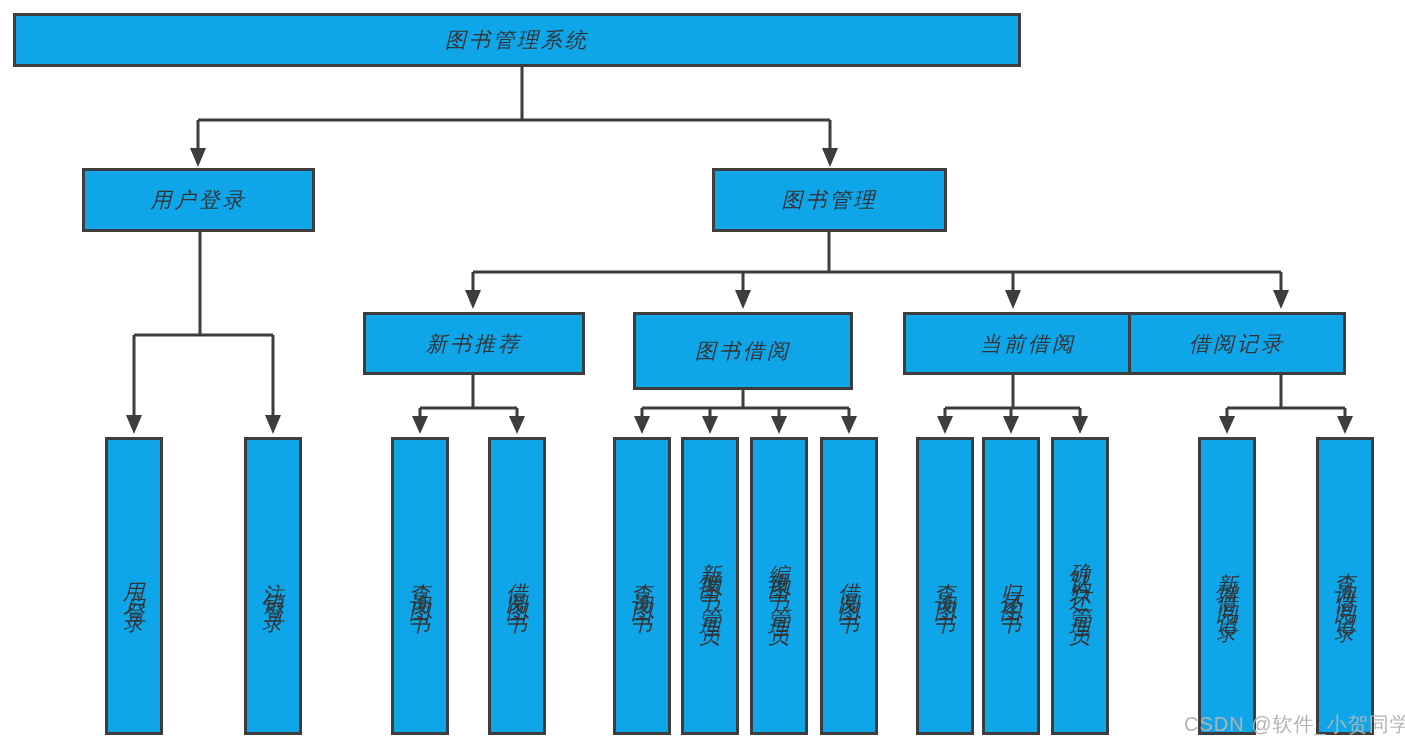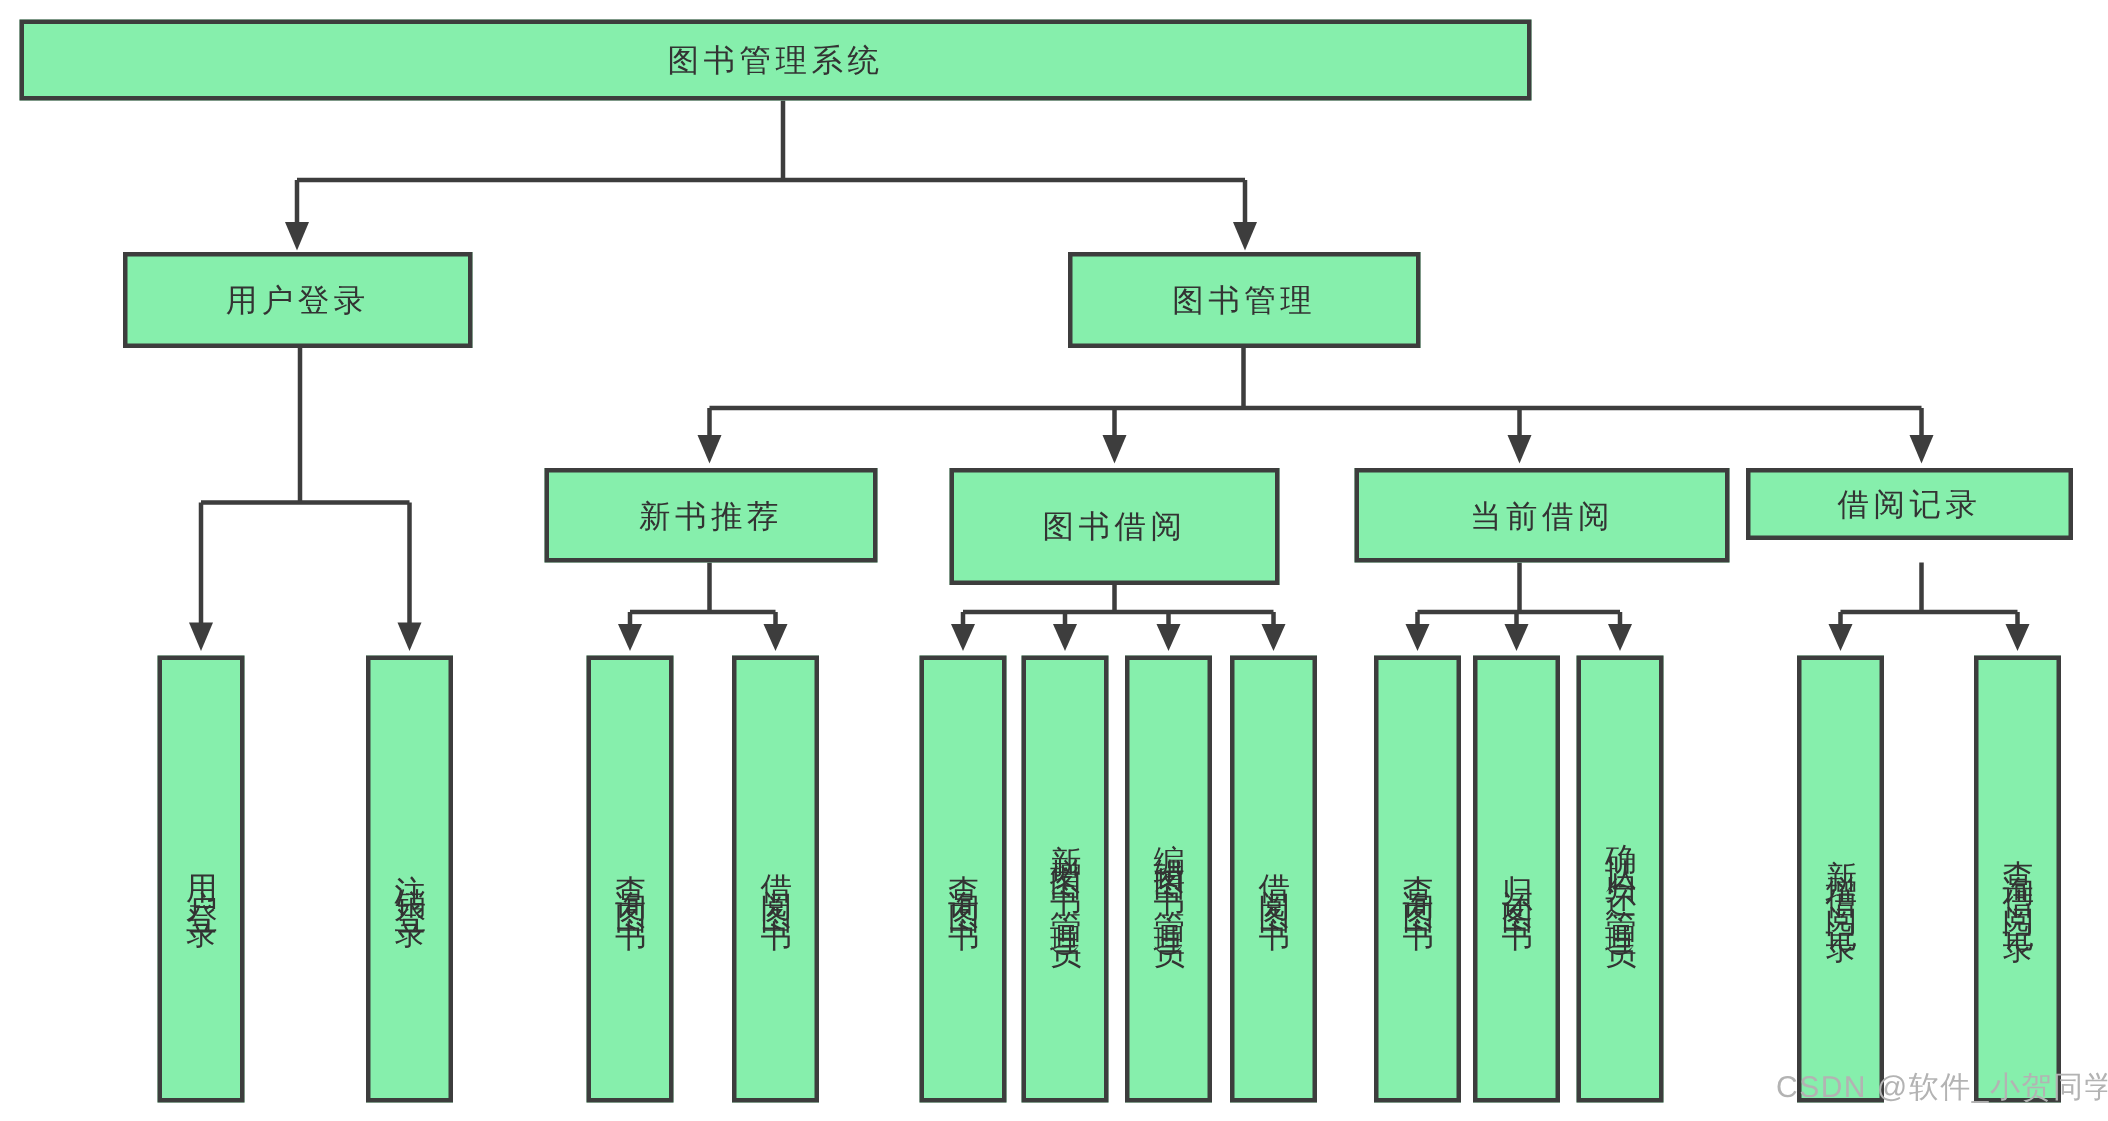--- a/index.html
+++ b/index.html
@@ -17,25 +17,26 @@
   }
   #connectors{
     position:absolute;
     left:0;top:0;
     width:1405px;height:747px;
   }
   .node{
     position:absolute;
     box-sizing:border-box;
     border:3px solid var(--line);
-    background:#86efac;
+    background:#0ea5e9;
     display:flex;
     align-items:center;
     justify-content:center;
     color:var(--text);
+    font-style:italic;
   }
   .hnode{
     font-size:21px;
     letter-spacing:3px;
     white-space:nowrap;
   }
   .vnode{
     writing-mode:vertical-rl;
     text-orientation:mixed;
     font-size:21px;
@@ -99,21 +100,21 @@
   </svg>
 
   <div class="node hnode" style="left:13px;top:13px;width:1008px;height:54px;">图书管理系统</div>
 
   <div class="node hnode" style="left:82px;top:168px;width:233px;height:64px;">用户登录</div>
   <div class="node hnode" style="left:363px;top:312px;width:222px;height:63px;">新书推荐</div>
 
   <div class="node hnode" style="left:712px;top:168px;width:235px;height:64px;">图书管理</div>
   <div class="node hnode" style="left:633px;top:312px;width:220px;height:78px;">图书借阅</div>
   <div class="node hnode" style="left:903px;top:312px;width:250px;height:63px;">当前借阅</div>
-  <div class="node hnode" style="left:1164px;top:312px;width:218px;height:48px;">借阅记录</div>
+  <div class="node hnode" style="left:1128px;top:312px;width:218px;height:63px;">借阅记录</div>
 
   <div class="node vnode" style="left:105px;top:437px;width:58px;height:298px;">用户登录</div>
   <div class="node vnode" style="left:244px;top:437px;width:58px;height:298px;">注销登录</div>
 
   <div class="node vnode" style="left:391px;top:437px;width:58px;height:298px;">查询图书</div>
   <div class="node vnode" style="left:488px;top:437px;width:58px;height:298px;">借阅图书</div>
 
   <div class="node vnode" style="left:613px;top:437px;width:58px;height:298px;">查询图书</div>
   <div class="node vnode" style="left:681px;top:437px;width:58px;height:298px;letter-spacing:9px;">新增图书（管理员）</div>
   <div class="node vnode" style="left:750px;top:437px;width:58px;height:298px;letter-spacing:9px;">编辑图书（管理员）</div>

